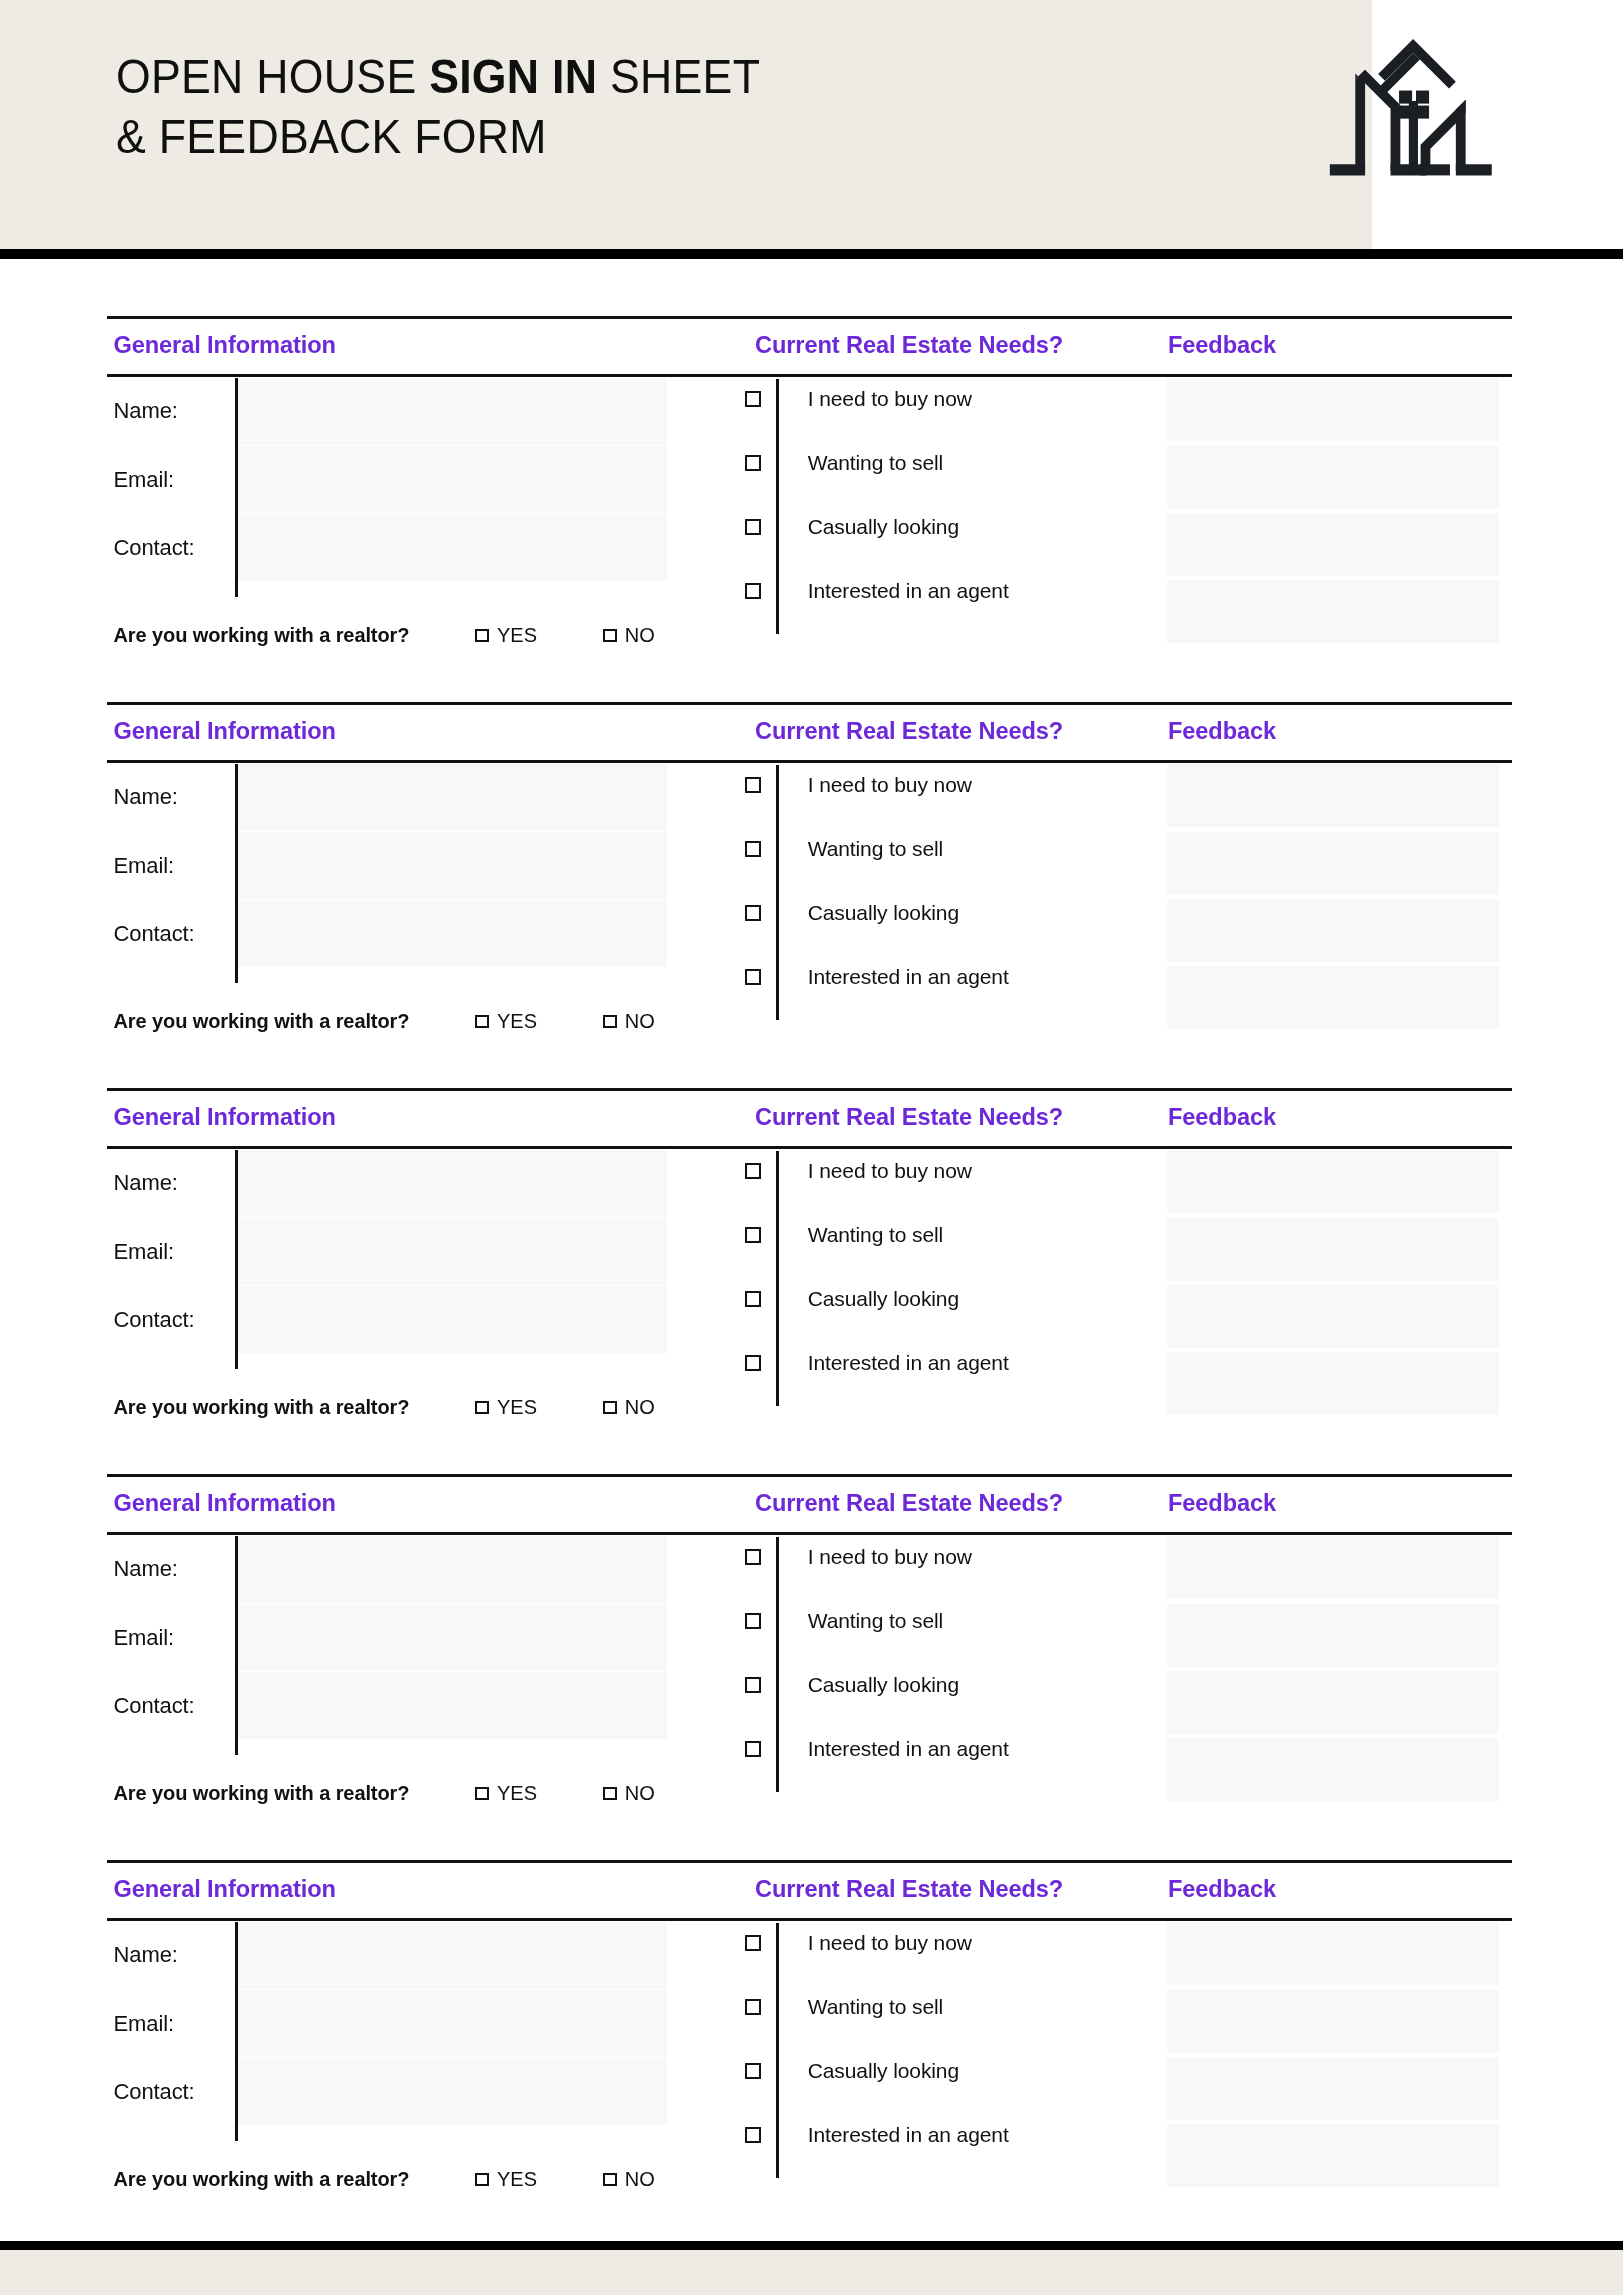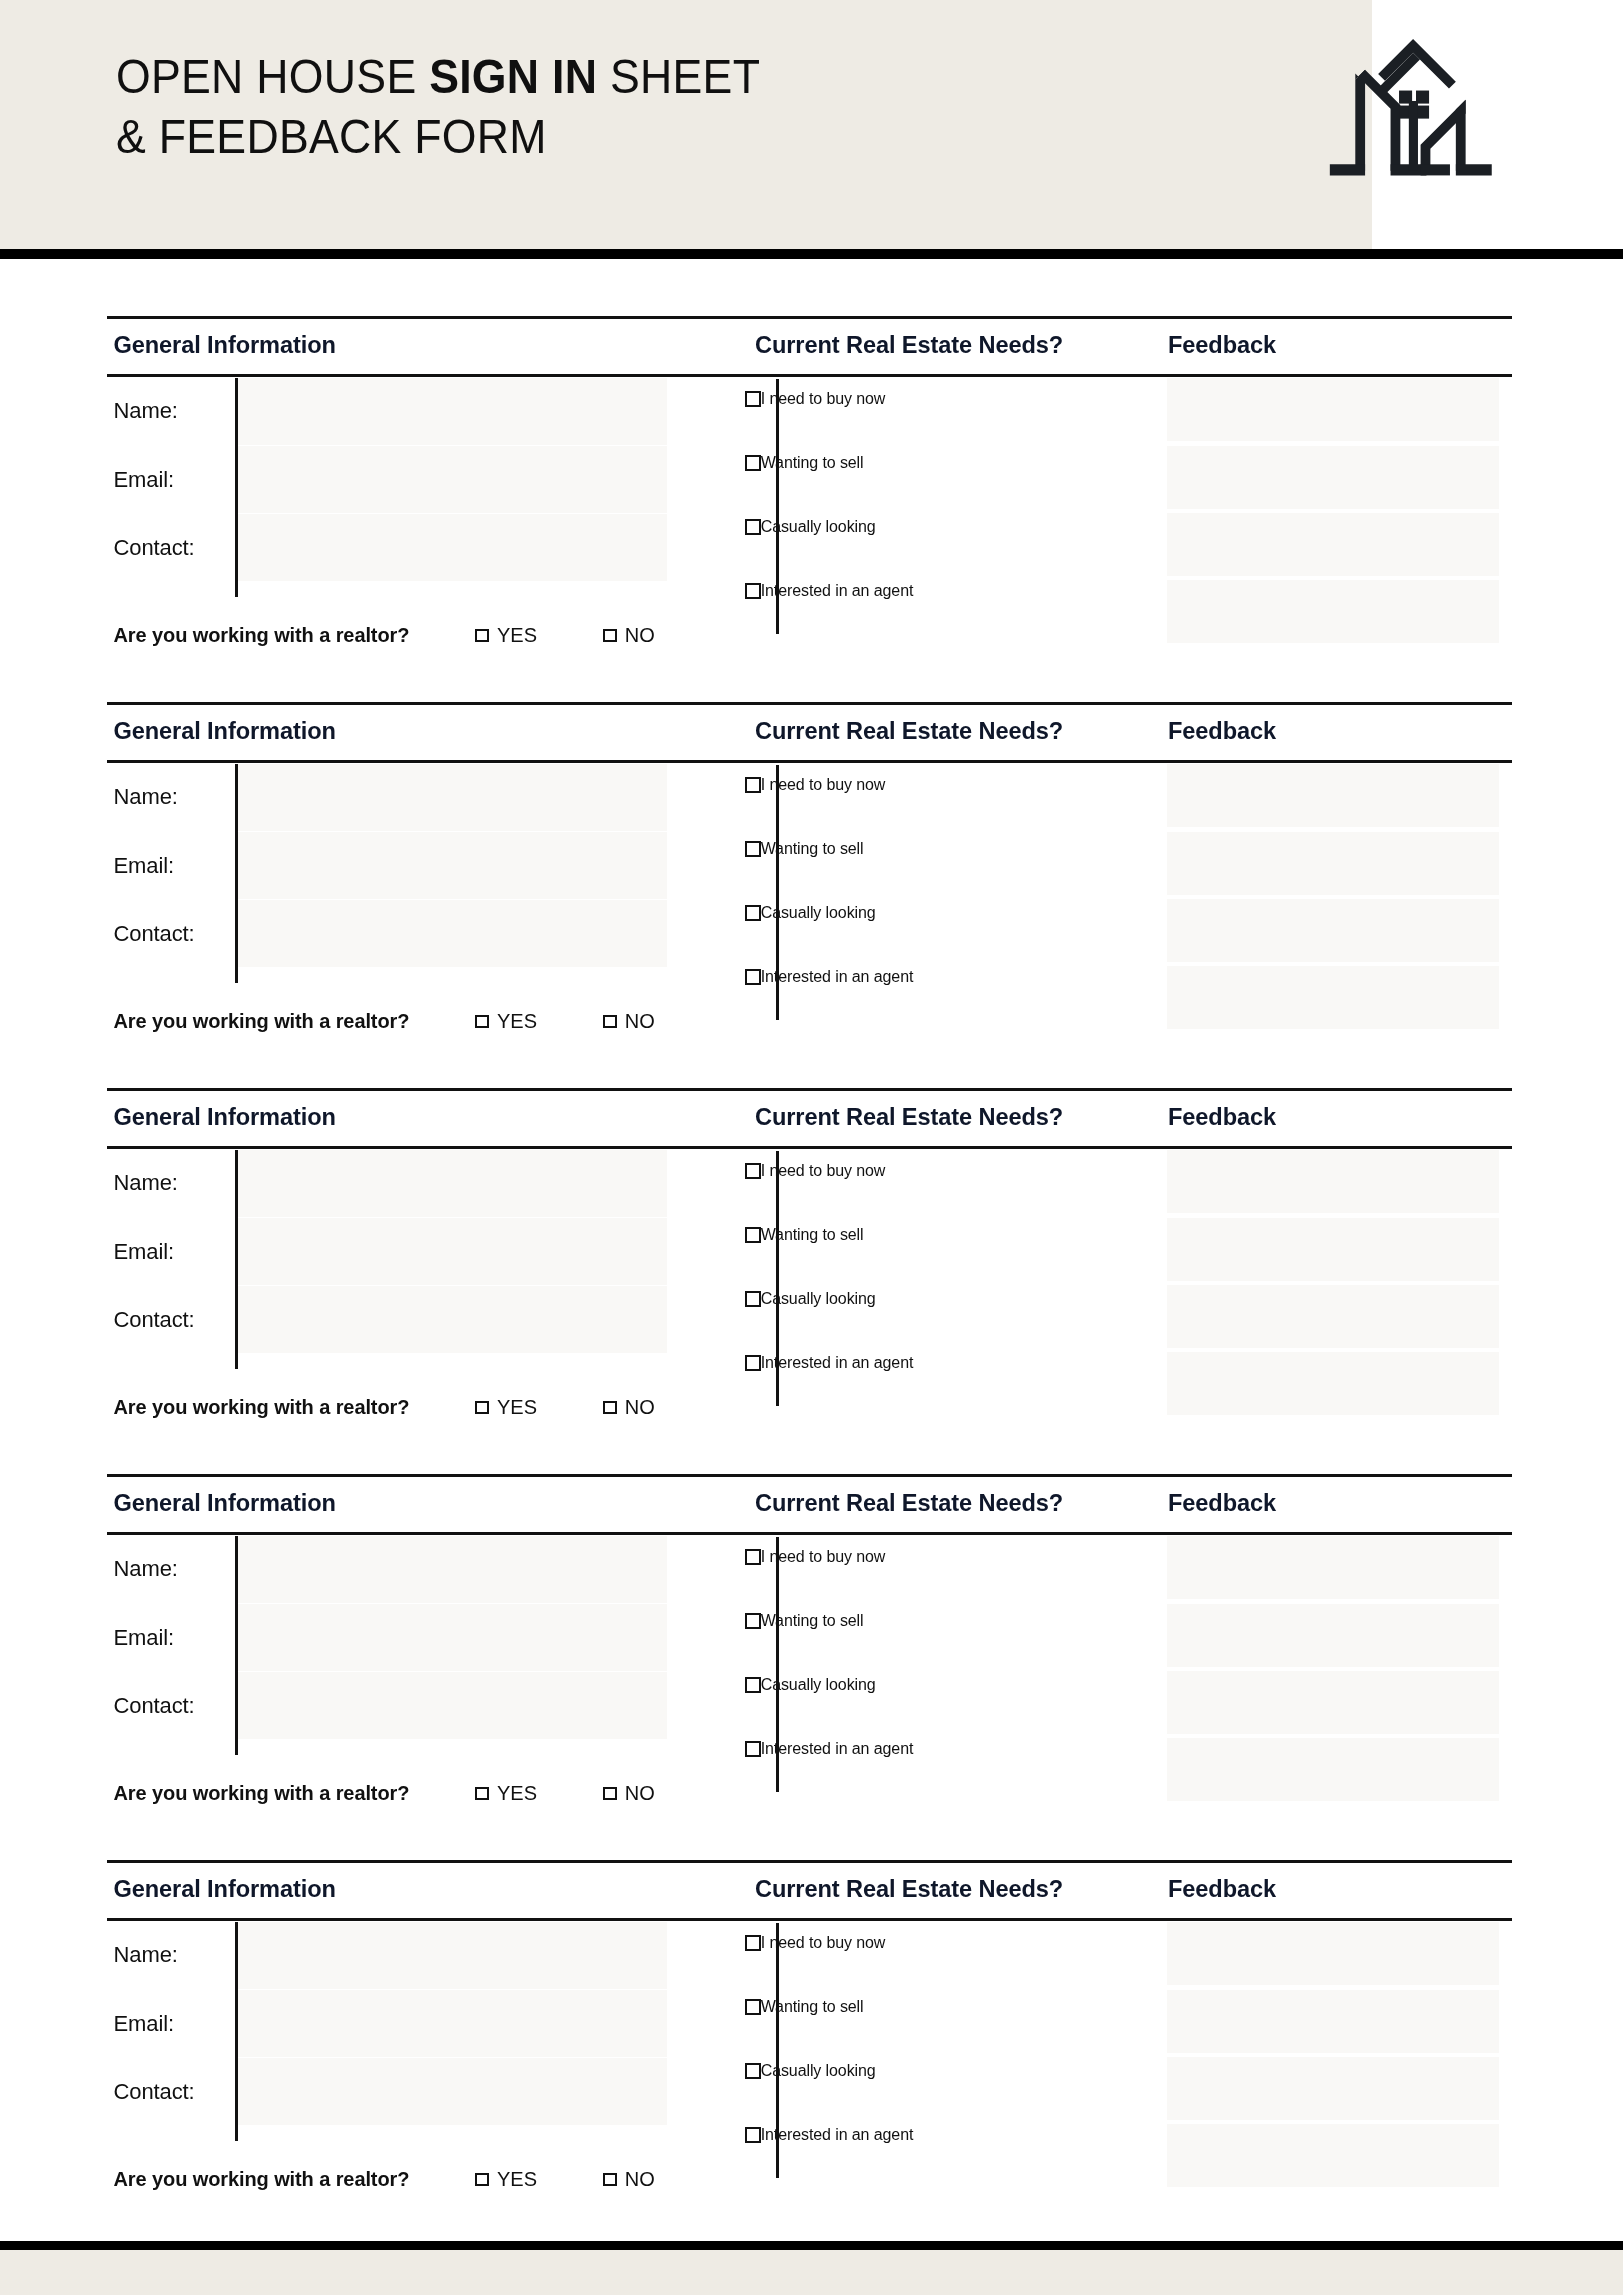--- a/index.html
+++ b/index.html
@@ -84,21 +84,21 @@
     left: 0; top: 58px;
     width: 1405px;
     height: 3.3px;
     background: #111111;
   }
   .col-head {
     position: absolute;
     top: 16.4px;
     font-size: 23.6px;
     font-weight: 700;
-    color: #0f172a;
+    color: #6d28d9;
     letter-spacing: -0.1px;
     white-space: nowrap;
   }
   .col-head.gen  { left: 6.5px; }
   .col-head.need { left: 648px; }
   .col-head.fb   { left: 1061px; }
 
   
   .v-divider {
     position: absolute;
@@ -180,22 +180,23 @@
   }
   .need-cb {
     width: 15.7px;
     height: 15.7px;
     border: 2px solid #111111;
     box-sizing: border-box;
     background: #ffffff;
     flex: 0 0 auto;
   }
   .need-label {
-    font-size: 16px;
+    font-size: 21px;
     color: #111111;
+    margin-left: 47px;
     letter-spacing: -0.1px;
     font-weight: 400;
   }
 
   
   .fb-box {
     position: absolute;
     left: 1060px;
     width: 332px;
     height: 63px;

